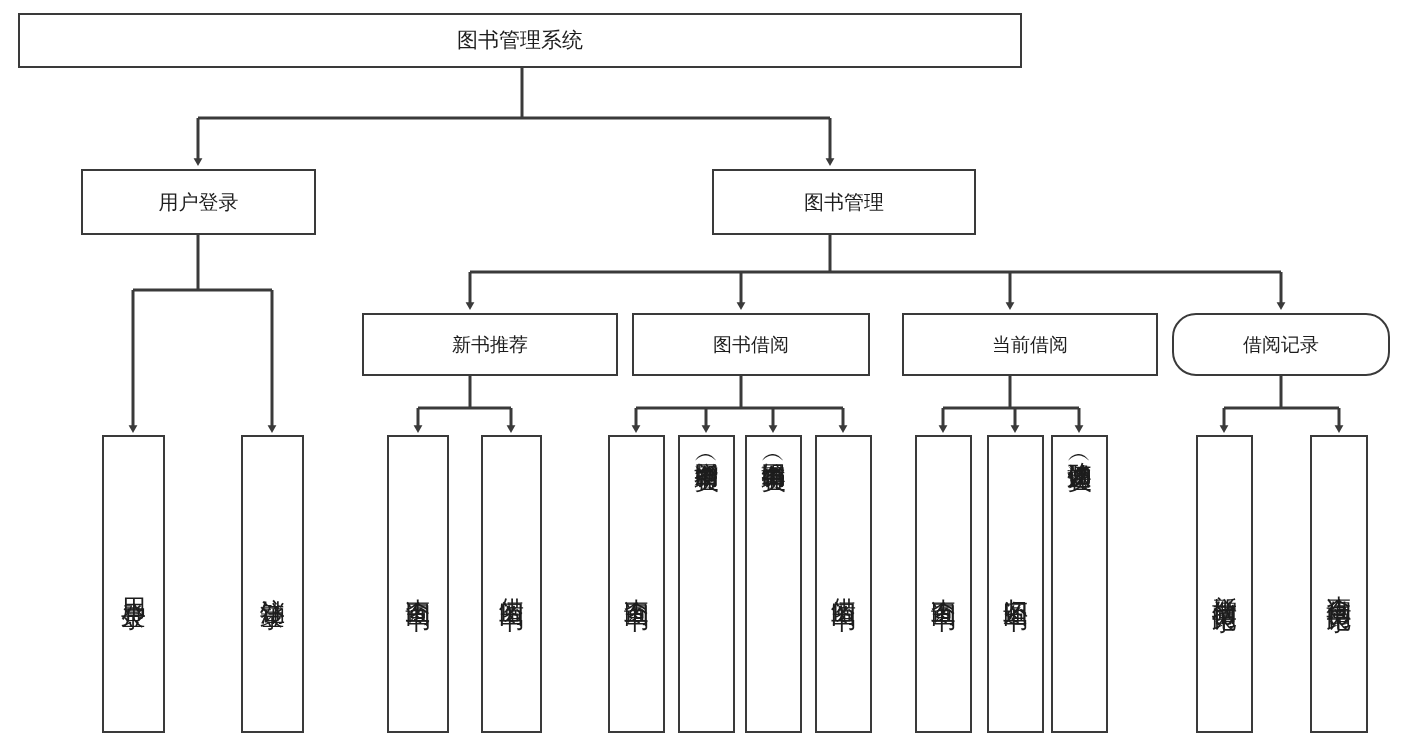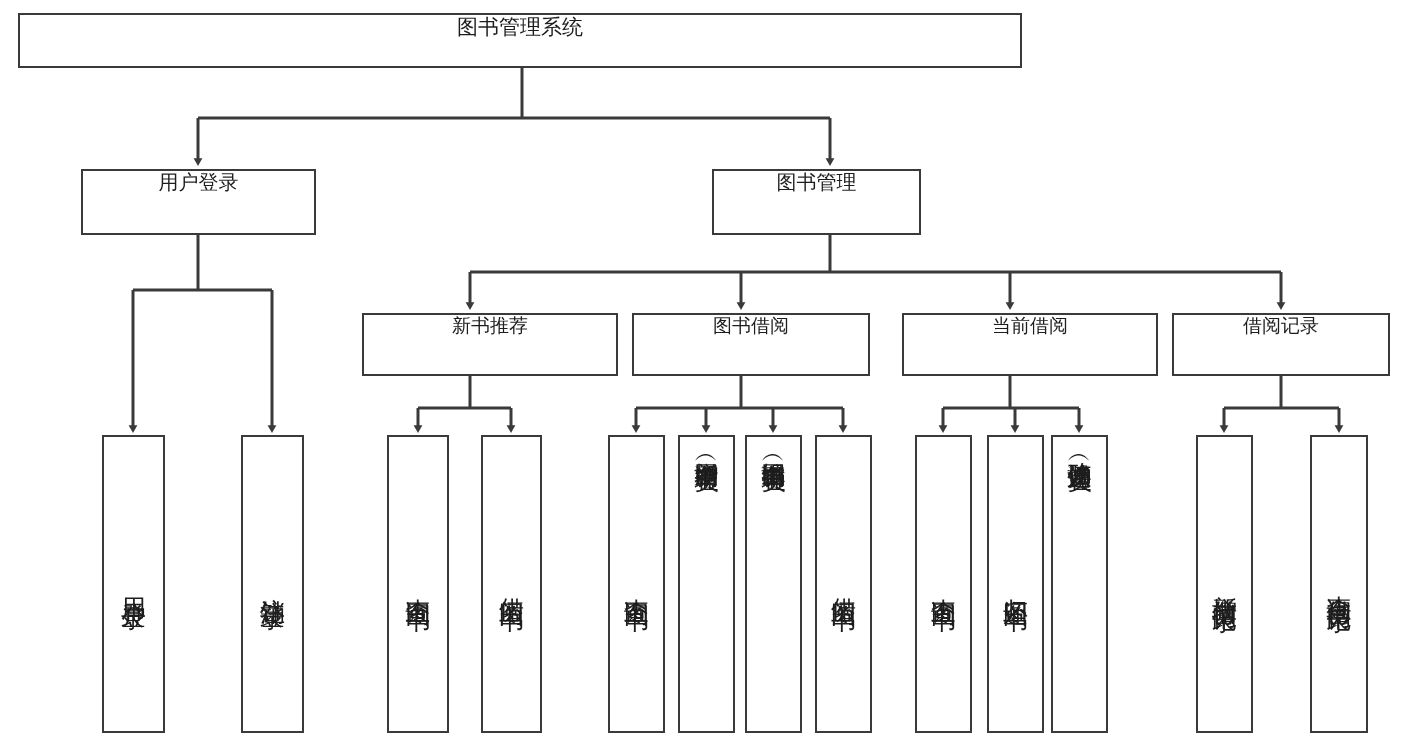--- a/index.html
+++ b/index.html
@@ -7,21 +7,21 @@
   #canvas{position:relative;width:1405px;height:747px;background:#ffffff;overflow:hidden;}
   svg.lines{position:absolute;left:0;top:0;width:1405px;height:747px;pointer-events:none;}
 
   .node{
     position:absolute;
     box-sizing:border-box;
     border:2.5px solid #3a3a3a;
     background:#ffffff;
     color:#1d1d1d;
     display:flex;
-    align-items:flex-start;
+    align-items:center;
     justify-content:center;
     text-align:center;
     line-height:1.15;
   }
   .node.root{font-size:21px;}
   .node.l2{font-size:20px;}
   .node.l3{font-size:19px;}
 
   
   .leaf{
@@ -112,34 +112,34 @@
     </g>
   </svg>
 
   <div class="node root" style="left:18px;top:13px;width:1004px;height:55px;">
     <span>图书管理系统</span>
   </div>
 
   <div class="node l2" style="left:81px;top:169px;width:235px;height:66px;">
     <span>用户登录</span>
   </div>
-  <div class="node l2" style="left:712px;top:169px;width:209px;height:66px;">
+  <div class="node l2" style="left:712px;top:169px;width:264px;height:66px;">
     <span>图书管理</span>
   </div>
 
   <div class="node l3" style="left:362px;top:313px;width:256px;height:63px;">
     <span>新书推荐</span>
   </div>
   <div class="node l3" style="left:632px;top:313px;width:238px;height:63px;">
     <span>图书借阅</span>
   </div>
   <div class="node l3" style="left:902px;top:313px;width:256px;height:63px;">
     <span>当前借阅</span>
   </div>
-  <div class="node l3" style="left:1172px;top:313px;width:218px;height:63px;">
+  <div class="node l3" style="left:1172px;top:313px;width:218px;height:63px;border-radius:24px;">
     <span>借阅记录</span>
   </div>
 
   <div class="leaf" style="left:102px;top:435px;width:63px;height:298px;">
     <span class="vtext">用户登录</span>
   </div>
   <div class="leaf" style="left:241px;top:435px;width:63px;height:298px;">
     <span class="vtext">注销登录</span>
   </div>
 

